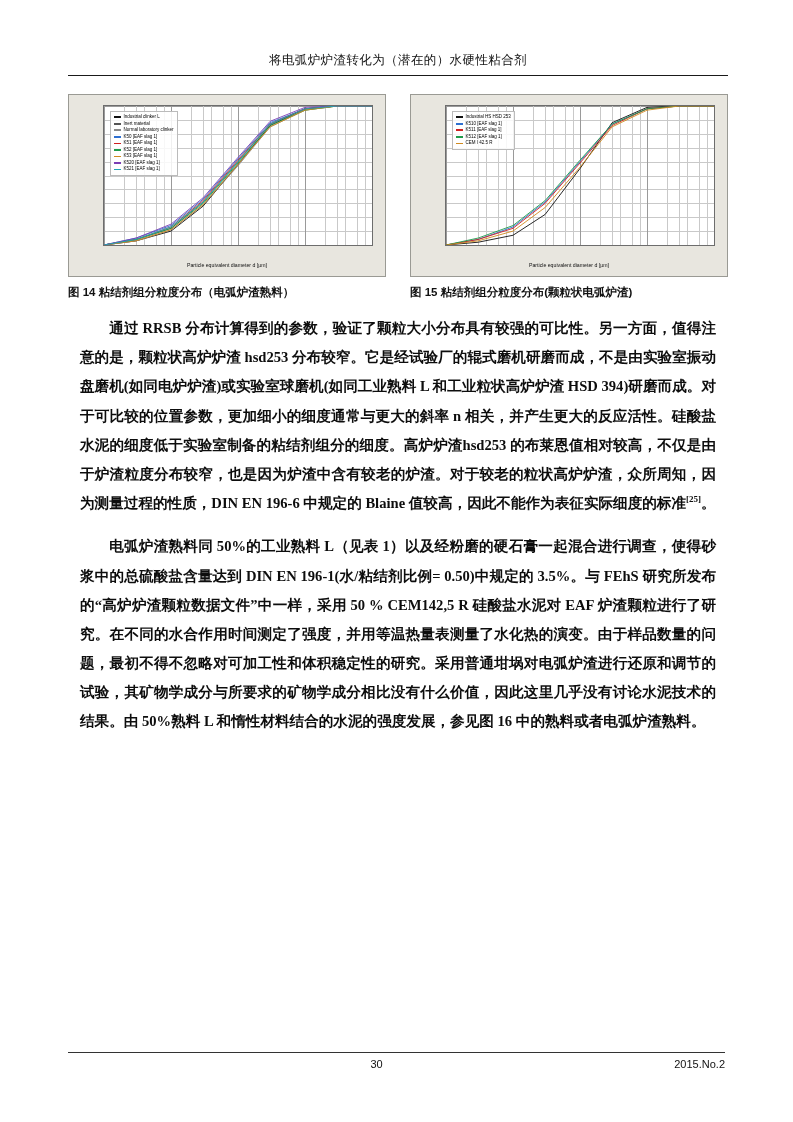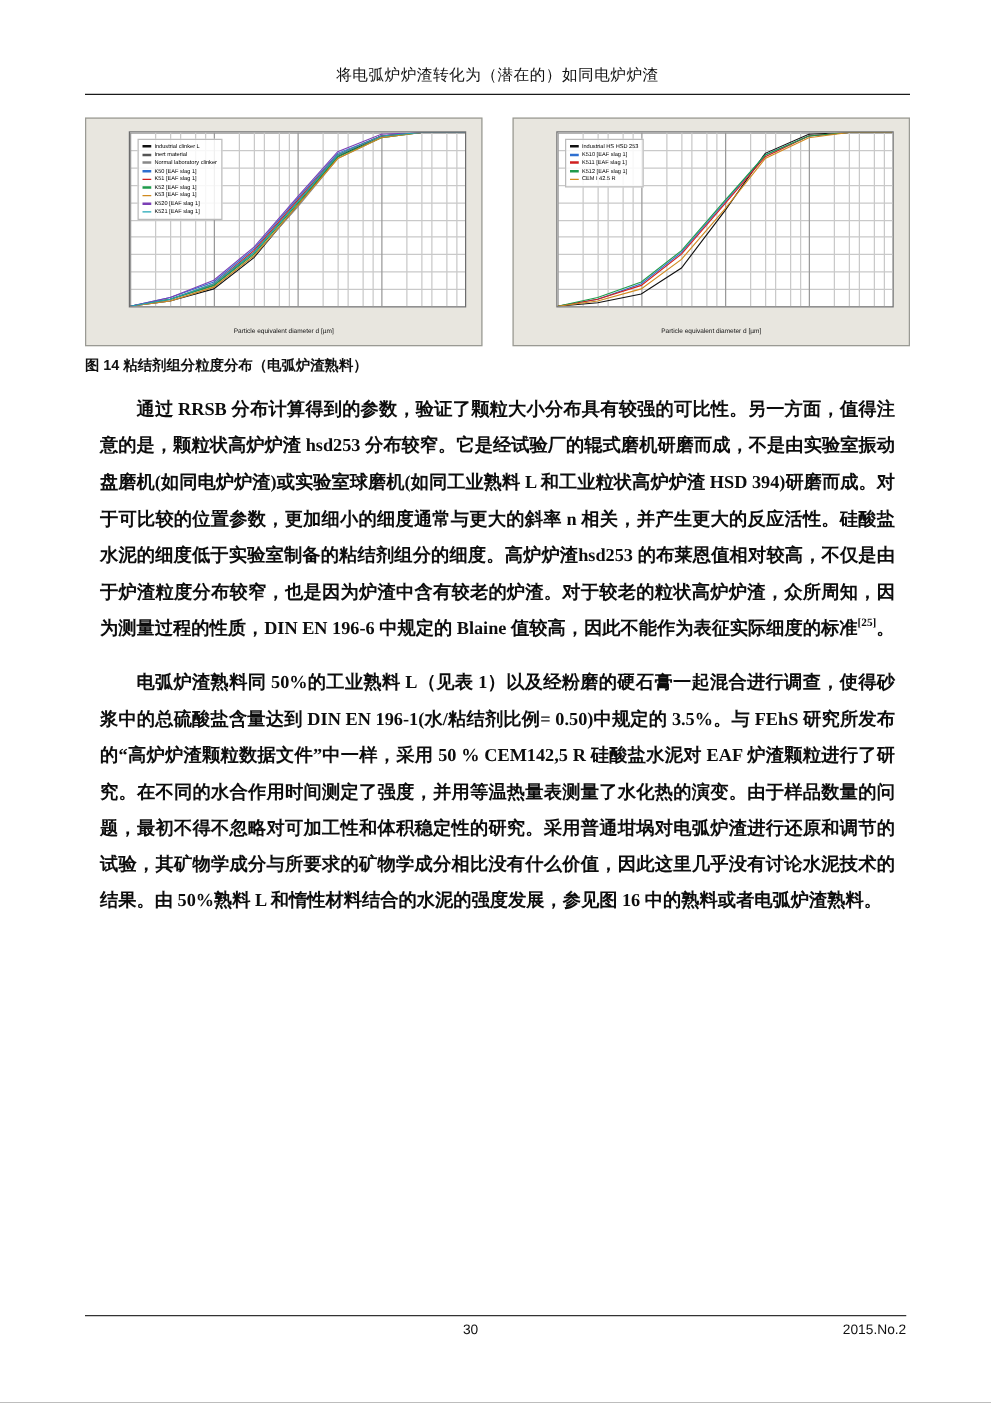--- a/index.html
+++ b/index.html
@@ -174,21 +174,21 @@
     width: 120px;
     text-align: right;
   }
 </style>
 </head>
 <body>
 
 <div class="page">
   <div class="page-inner">
 
-    <div class="header-title">将电弧炉炉渣转化为（潜在的）如同电炉炉渣</div>
+    <div class="header-title">将电弧炉炉渣转化为（潜在的）水硬性粘合剂</div>
     <div class="header-rule"></div>
 
     <div class="figure-row">
 
       <div class="figure-block">
         <div class="chart-frame">
           <div class="axis-label-y">Cumulative distribution Q [%]</div>
           <div class="axis-label-x">Particle equivalent diameter d [µm]</div>
           <div class="chart-inner">
 
@@ -351,20 +351,21 @@
                   <span class="legend-swatch" style="background:#1f9b4b"></span>
                   <span>K512 [EAF slag 1]</span>
                 </div>
               <div class="legend-item">
                   <span class="legend-swatch" style="background:#d08a1f"></span>
                   <span>CEM I 42.5 R</span>
                 </div>
             </div>
           </div>
         </div>
+        <div class="fig-caption">图 15  粘结剂组分粒度分布(颗粒状电弧炉渣)</div>
       </div>
 
     </div>
 
     <div class="body-text">
       <p><span>通过 RRSB 分布计算得到的参数，验证了颗粒大小分布具有较强的可比性。另一方面，值得注意的是，颗粒状高炉炉渣 hsd253 分布较窄。它是经试验厂的辊式磨机研磨而成，不是由实验室振动盘磨机(如同电炉炉渣)或实验室球磨机(如同工业熟料 L 和工业粒状高炉炉渣 HSD 394)研磨而成。对于可比较的位置参数，更加细小的细度通常与更大的斜率 n 相关，并产生更大的反应活性。硅酸盐水泥的细度低于实验室制备的粘结剂组分的细度。高炉炉渣hsd253 的布莱恩值相对较高，不仅是由于炉渣粒度分布较窄，也是因为炉渣中含有较老的炉渣。对于较老的粒状高炉炉渣，众所周知，因为测量过程的性质，DIN EN 196-6 中规定的 Blaine 值较高，因此不能作为表征实际细度的标准</span><sup>[25]</sup><span>。</span></p>
     </div>
 
 
     <div class="body-text">

